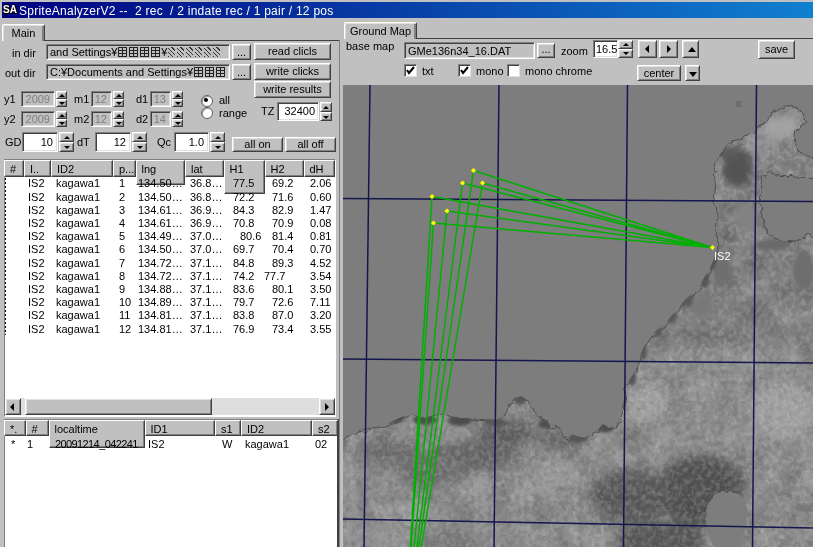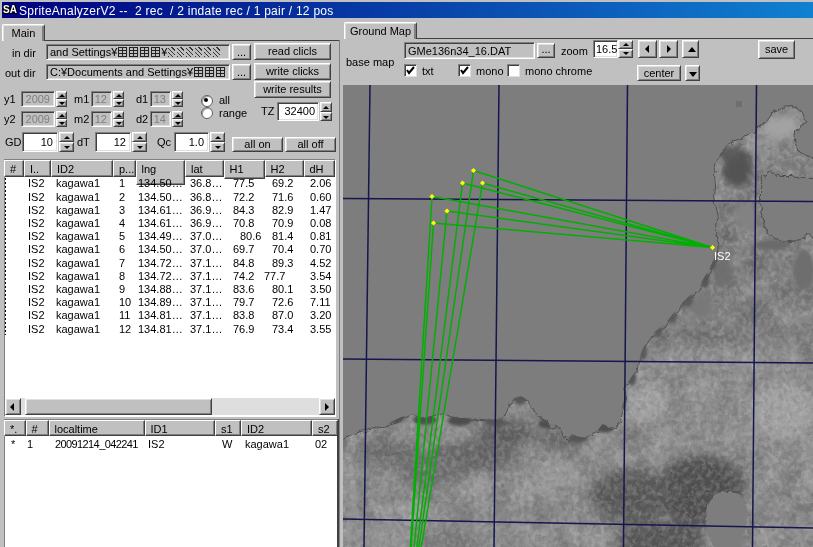--- a/index.html
+++ b/index.html
@@ -160,21 +160,21 @@
 <div class="btn" style="left:285px;top:137px;width:51px;height:15px;line-height:13px">all off</div>
 
 <div class="abs" style="left:4px;top:159px;width:332px;height:258px;background:#fff;border-top:1px solid #808080;border-left:1px solid #808080;border-right:1px solid #fff;border-bottom:1px solid #fff;box-sizing:border-box"></div>
 <div id="t1h">
     <div class="hcell" style="left:4px;top:160px;width:20px;height:17px">#</div>
     <div class="hcell" style="left:24px;top:160px;width:27px;height:17px">I..</div>
     <div class="hcell" style="left:51px;top:160px;width:62px;height:17px">ID2</div>
     <div class="hcell" style="left:113px;top:160px;width:22.5px;height:17px">p...</div>
     <div class="hcell" style="left:135.5px;top:160px;width:49.5px;height:25px">lng</div>
     <div class="hcell" style="left:185px;top:160px;width:38.5px;height:17px">lat</div>
-    <div class="hcell" style="left:223.5px;top:160px;width:41px;height:19px">H1</div>
+    <div class="hcell" style="left:223.5px;top:160px;width:41px;height:34px">H1</div>
     <div class="hcell" style="left:264.5px;top:160px;width:39px;height:17px">H2</div>
     <div class="hcell" style="left:303.5px;top:160px;width:31.5px;height:17px">dH</div>
   </div>
 <div id="t1rows">
     <div class="row" style="left:0;top:177.3px">
       <span class="abs" style="left:28px">IS2</span>
       <span class="abs" style="left:56px">kagawa1</span>
       <span class="abs" style="left:119px">1</span>
       <span class="abs" style="left:138px">134.50…</span>
       <span class="abs" style="left:190px">36.8…</span>
@@ -301,39 +301,39 @@
   </div>
 <div class="btn" style="left:319px;top:398px;width:16px;height:17px">
     <div class="tr" style="left:5px;top:4px"></div>
   </div>
 <div class="btn" style="left:25px;top:398px;width:187px;height:17px"></div>
 
 <div class="abs" style="left:4px;top:419px;width:335px;height:128px;background:#fff;border-top:1px solid #808080;border-left:1px solid #808080;border-right:2px solid #404040;box-sizing:border-box"></div>
 <div id="t2h">
     <div class="hcell" style="left:4px;top:420px;width:21.5px;height:16px">*.</div>
     <div class="hcell" style="left:25.5px;top:420px;width:23px;height:16px">#</div>
-    <div class="hcell" style="left:48.5px;top:420px;width:96px;height:16px">localtime</div>
+    <div class="hcell" style="left:48.5px;top:420px;width:96px;height:28px">localtime</div>
     <div class="hcell" style="left:144.5px;top:420px;width:70.5px;height:16px">ID1</div>
     <div class="hcell" style="left:215px;top:420px;width:26px;height:16px">s1</div>
     <div class="hcell" style="left:241px;top:420px;width:71px;height:16px">ID2</div>
     <div class="hcell" style="left:312px;top:420px;width:25.5px;height:16px">s2</div>
   </div>
 <div class="row" style="left:0;top:438px">
 <span class="abs" style="left:11px">*</span>
     <span class="abs" style="left:27px">1</span>
     <span class="abs" style="left:55px;letter-spacing:-0.6px">20091214_042241</span>
     <span class="abs" style="left:148px">IS2</span>
     <span class="abs" style="left:222px">W</span>
     <span class="abs" style="left:245px">kagawa1</span>
     <span class="abs" style="left:315px">02</span>
 </div>
 
 <div class="tab" style="left:344px;top:22px;width:73px;height:17px;line-height:16px">Ground Map</div>
 <div class="abs" style="left:417px;top:38px;width:396px;height:1px;background:#404040"></div>
-<div class="lbl" style="left:346px;top:56px">base map</div>
+<div class="lbl" style="left:346px;top:40px">base map</div>
 <div class="inp" style="left:404px;top:42px;width:131px;height:17px;padding:2px 0 0 3px">GMe136n34_16.DAT</div>
 <div class="btn" style="left:537px;top:43px;width:18px;height:15px;line-height:11px">...</div>
 <div class="lbl" style="left:561px;top:45px">zoom</div>
 <div class="inp winp" style="left:593px;top:40px;width:25px;height:18px;padding:2px 0 0 2px">16.5</div>
 <div class="spin" style="left:618px;top:40px;width:15px;height:18px">
     <div class="u">
       <div class="tu" style="left:4px;top:2px"></div>
     </div>
     <div class="d">
       <div class="td" style="left:4px;top:2px"></div>

